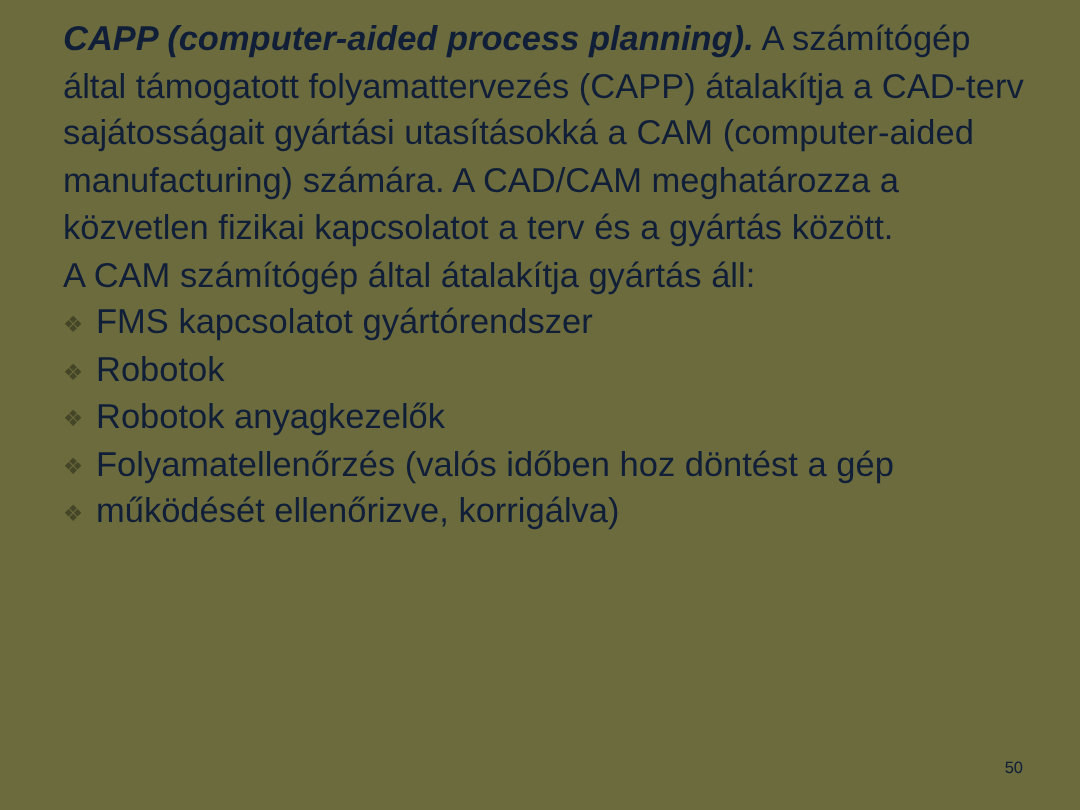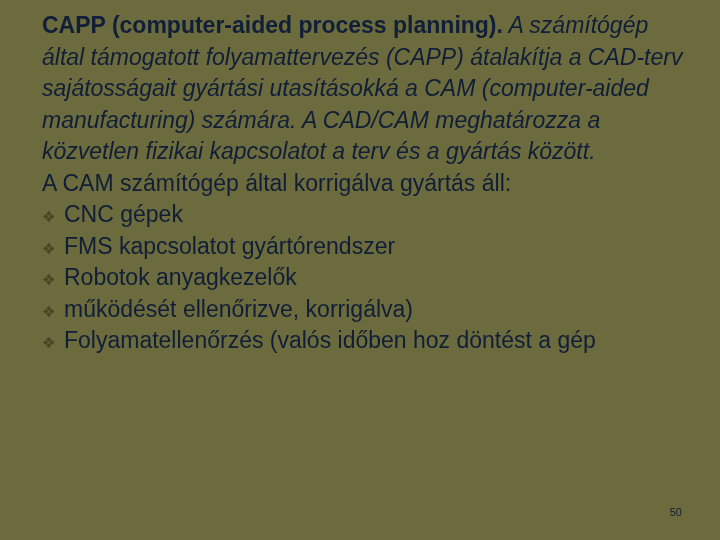--- a/index.html
+++ b/index.html
@@ -29,24 +29,24 @@
     font-size: 23px;
     line-height: 31.5px;
     font-weight: 500;
   }
   .content p {
     margin: 0;
   }
   .term {
     color: #101e38;
     font-weight: 700;
+    font-style: italic;
   }
   .plain {
     font-weight: 500;
-    font-style: italic;
   }
   ul.bullets {
     list-style: none;
     margin: 0;
     padding: 0;
   }
   ul.bullets li {
     position: relative;
     padding-left: 22px;
     font-weight: 500;
@@ -72,26 +72,26 @@
 </head>
 <body>
 
 <div class="slide">
   <div class="content">
 
     <p>
       <span class="term">CAPP (computer-aided process planning).</span><span class="plain"> A számítógép által támogatott folyamattervezés (CAPP) átalakítja a CAD-terv sajátosságait gyártási utasításokká a CAM (computer-aided manufacturing) számára. A CAD/CAM meghatározza a közvetlen fizikai kapcsolatot a terv és a gyártás között.</span>
     </p>
 
-    <p>A CAM számítógép által korrigálva gyártás áll:</p>
+    <p>A CAM számítógép által átalakítja gyártás áll:</p>
 
     <ul class="bullets">
-      <li>CNC gépek</li>
       <li>FMS kapcsolatot gyártórendszer</li>
+      <li>Robotok</li>
       <li>Robotok anyagkezelők</li>
+      <li>Folyamatellenőrzés (valós időben hoz döntést a gép</li>
       <li>működését ellenőrizve, korrigálva)</li>
-      <li>Folyamatellenőrzés (valós időben hoz döntést a gép</li>
     </ul>
 
   </div>
 
   <div class="pagenum">50</div>
 </div>
 
 </body></html>

